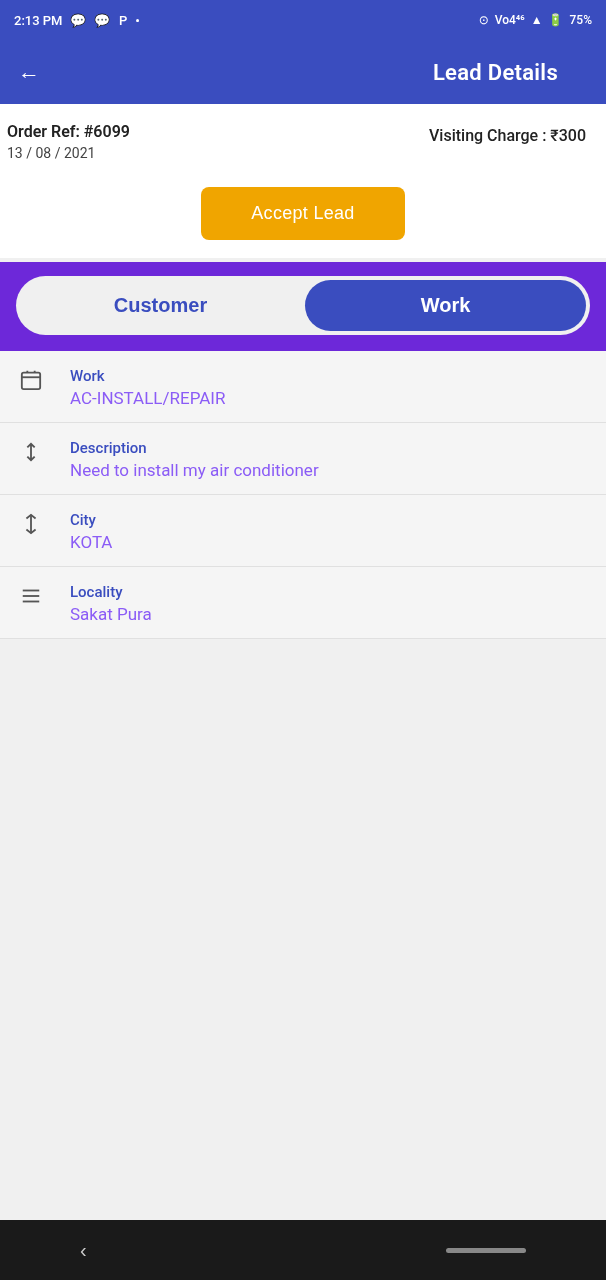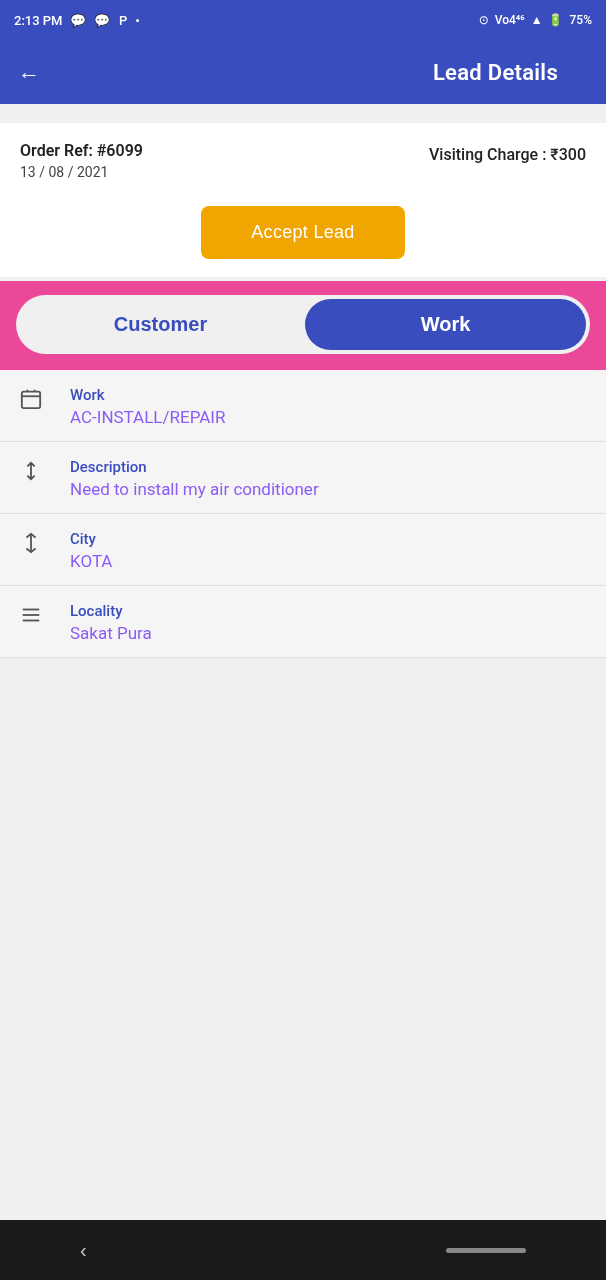--- a/index.html
+++ b/index.html
@@ -51,25 +51,24 @@
       text-align: right;
       font-size: 22px;
       font-weight: 600;
       letter-spacing: 0.3px;
       margin-right: 30px;
     }
 
     
     .order-section {
       background: white;
-      padding: 18px 20px 10px 20px;
+      padding: 18px 20px 10px 7px;
       display: flex;
       justify-content: space-between;
       align-items: flex-start;
-      margin-top: 19px;
     }
     .order-ref {
       font-size: 16px;
       font-weight: 600;
       color: #222;
     }
     .order-date {
       font-size: 14px;
       color: #444;
       margin-top: 4px;
@@ -96,21 +95,21 @@
       border-radius: 8px;
       padding: 16px 50px;
       font-size: 18px;
       font-weight: 500;
       cursor: pointer;
       letter-spacing: 0.3px;
     }
 
     
     .tab-section {
-      background: #ec4899;
+      background: #6d28d9;
       padding: 14px 16px 16px 16px;
       border-radius: 0;
       margin-top: 4px;
     }
     .tab-row {
       display: flex;
       background: #f0f0f0;
       border-radius: 50px;
       padding: 4px;
       gap: 4px;

